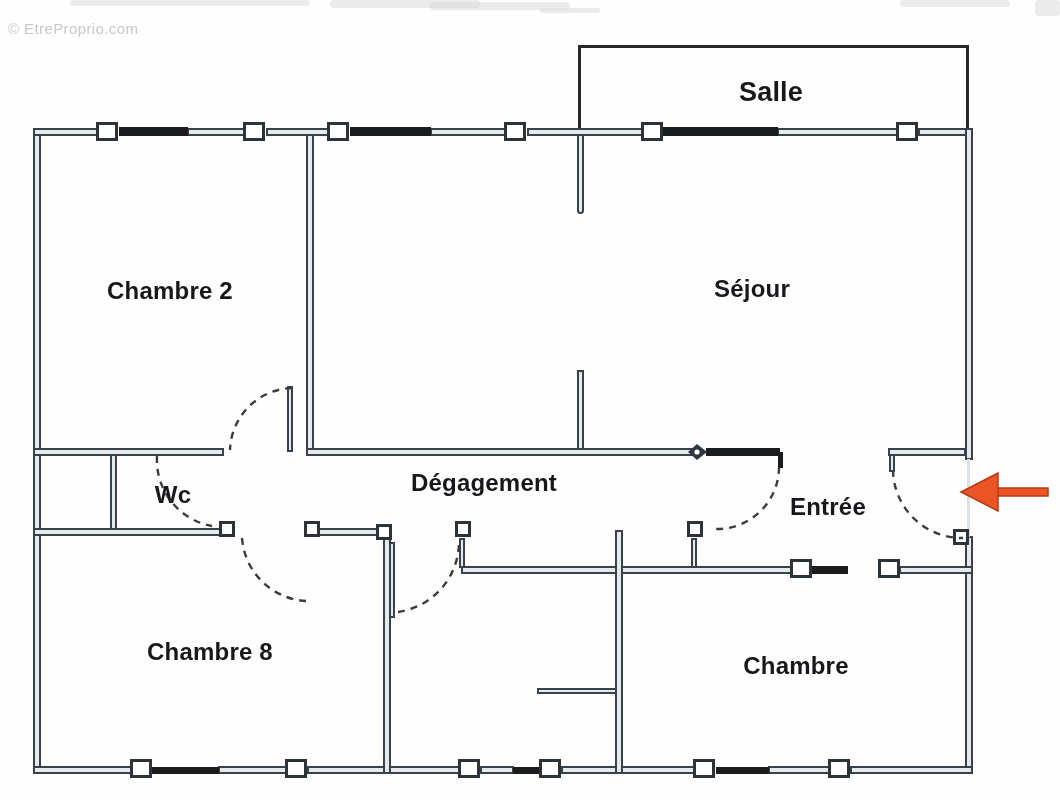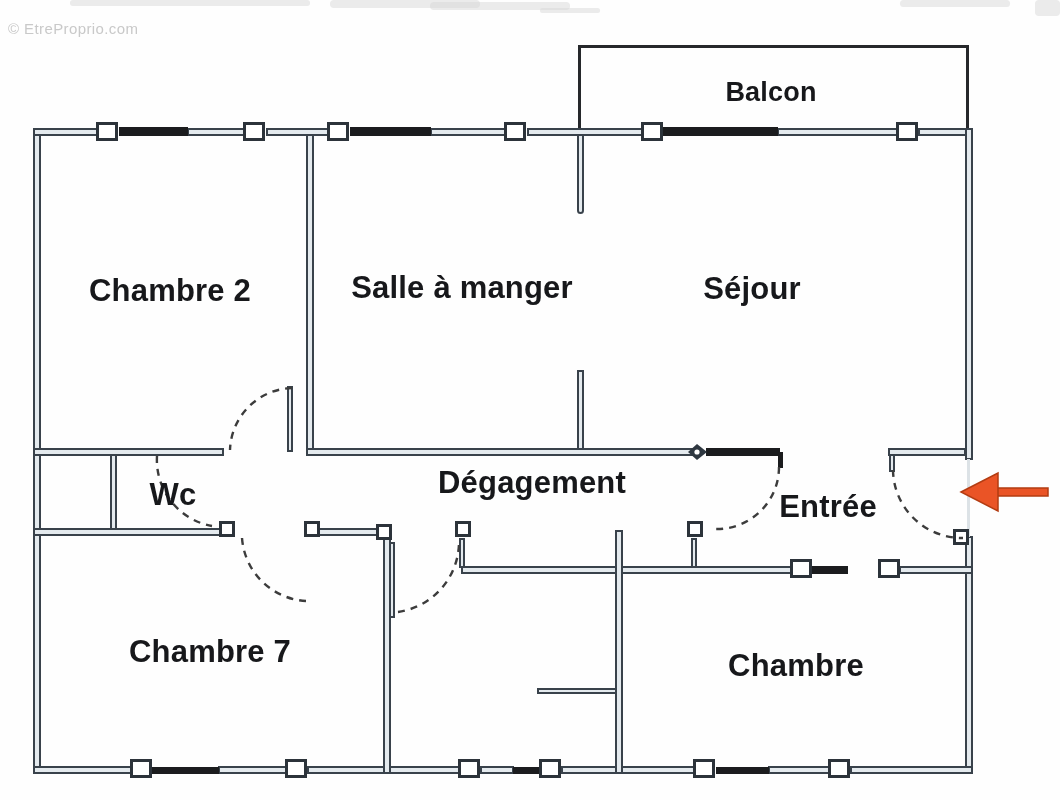--- a/index.html
+++ b/index.html
@@ -10,21 +10,21 @@
   
   .dw{position:absolute;background:#1b1c1e;}
   
   .bw{position:absolute;background:#26282b;}
   
   .ws{position:absolute;width:22px;height:19px;background:#ffffff;border:3px solid #2c333a;box-sizing:border-box;}
   .wss{position:absolute;width:16px;height:16px;background:#ffffff;border:3px solid #2c333a;box-sizing:border-box;}
   
   .fl{position:absolute;background:#dce2e6;}
   
-  .lbl{position:absolute;transform:translate(-50%,-50%);font-size:31px;font-weight:bold;
+  .lbl{position:absolute;transform:translate(-50%,-50%);font-size:24px;font-weight:bold;
        color:#17181b;white-space:nowrap;letter-spacing:0.2px;}
   .lbl-lg{font-size:27px;}
   .wm{position:absolute;left:8px;top:20px;font-size:15px;color:#c9c9c9;letter-spacing:0.4px;}
   .sm{position:absolute;background:#d8d8d8;opacity:.5;border-radius:4px;}
   svg.overlay{position:absolute;left:0;top:0;pointer-events:none;}
 </style>
 </head>
 <body>
 
 <div class="plan">
@@ -122,23 +122,22 @@
       <path d="M893,470 A69,69 0 0 0 963,538"></path>
     </g>
     <path d="M688,452 L697,444 L707,452 L697,460 Z" fill="#2e3740"></path>
     <circle cx="697" cy="452" r="2.6" fill="#ffffff"></circle>
     <g>
       <rect x="996" y="488" width="52" height="8" fill="#ea5426" stroke="#b33c12" stroke-width="1.5"></rect>
       <polygon points="961,492 998,473 998,511" fill="#ea5426" stroke="#b33c12" stroke-width="1.5"></polygon>
     </g>
   </svg>
 
-  <div class="lbl lbl-lg" style="left:771px;top:92px">Balcon</div>
+  <div class="lbl lbl-lg" style="left:771px;top:92px">Salle</div>
   <div class="lbl" style="left:170px;top:291px">Chambre 2</div>
-  <div class="lbl" style="left:462px;top:288px">Salle à manger</div>
   <div class="lbl" style="left:752px;top:289px">Séjour</div>
   <div class="lbl" style="left:173px;top:495px">Wc</div>
-  <div class="lbl" style="left:532px;top:483px">Dégagement</div>
+  <div class="lbl" style="left:484px;top:483px">Dégagement</div>
   <div class="lbl" style="left:828px;top:507px">Entrée</div>
-  <div class="lbl" style="left:210px;top:652px">Chambre 7</div>
+  <div class="lbl" style="left:210px;top:652px">Chambre 8</div>
   <div class="lbl" style="left:796px;top:666px">Chambre</div>
 
 </div>
 
 </body></html>

